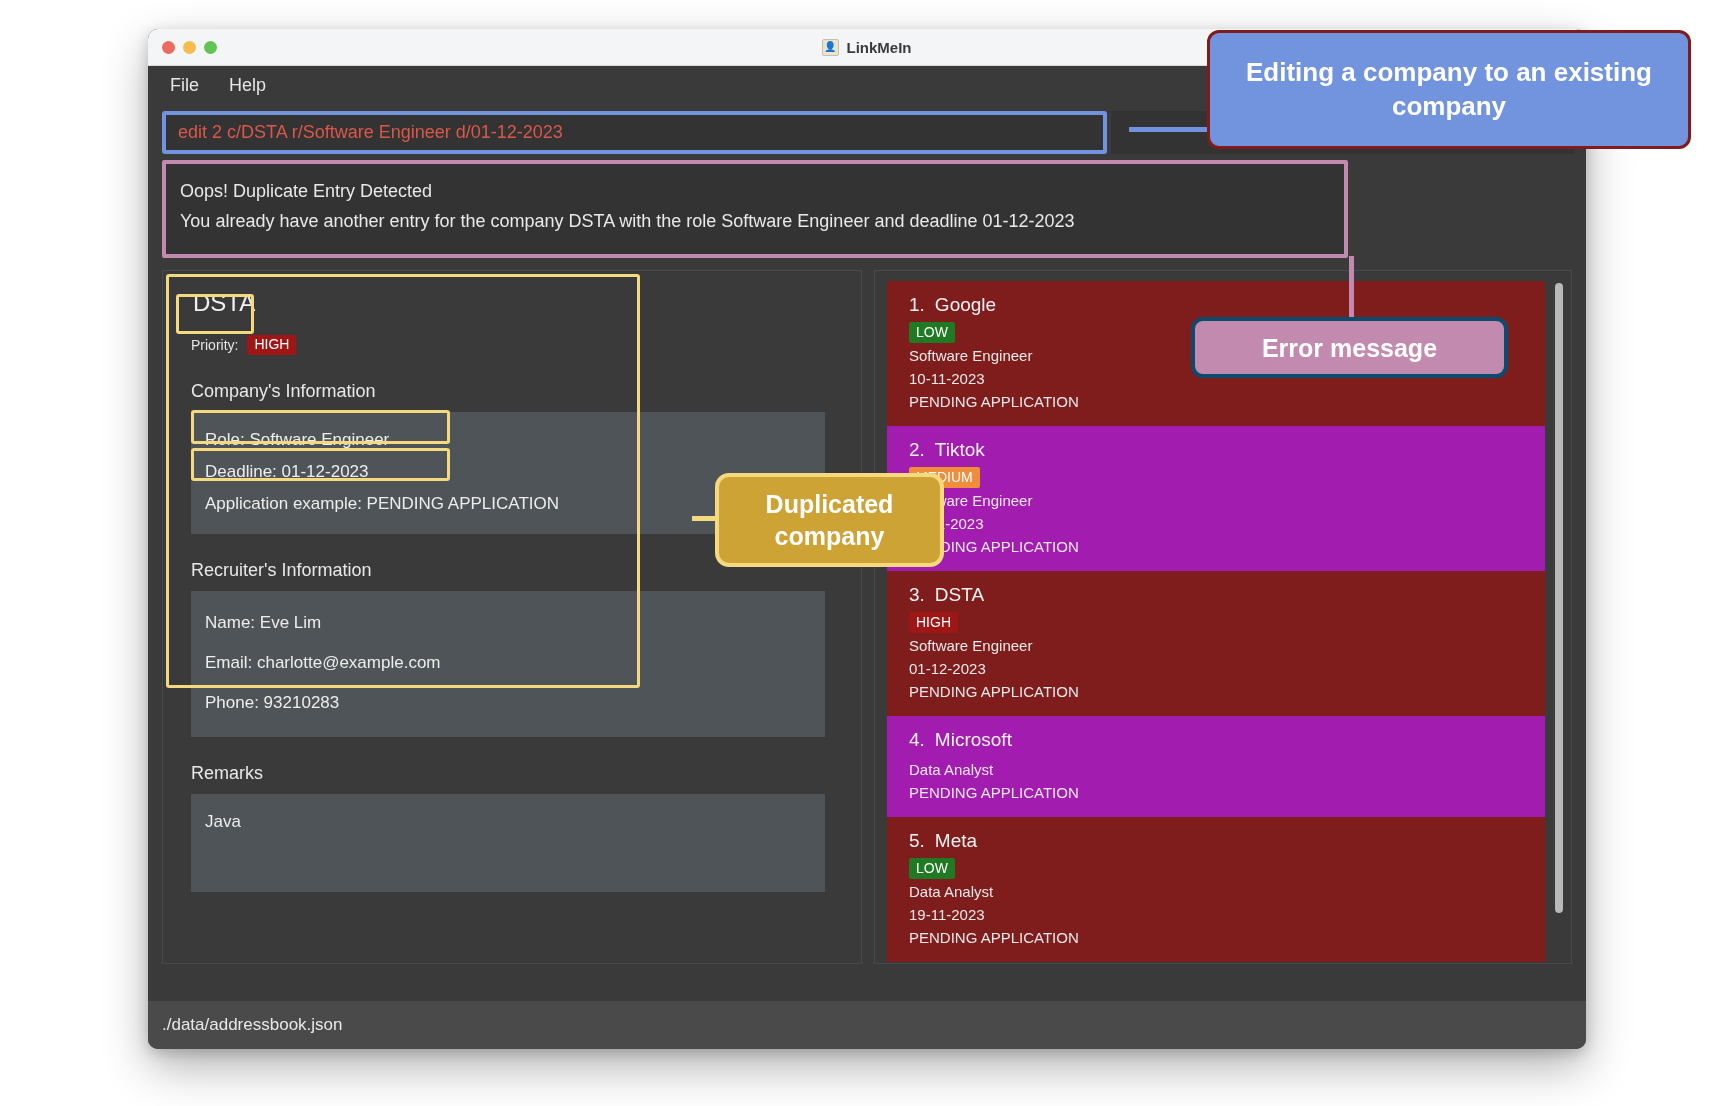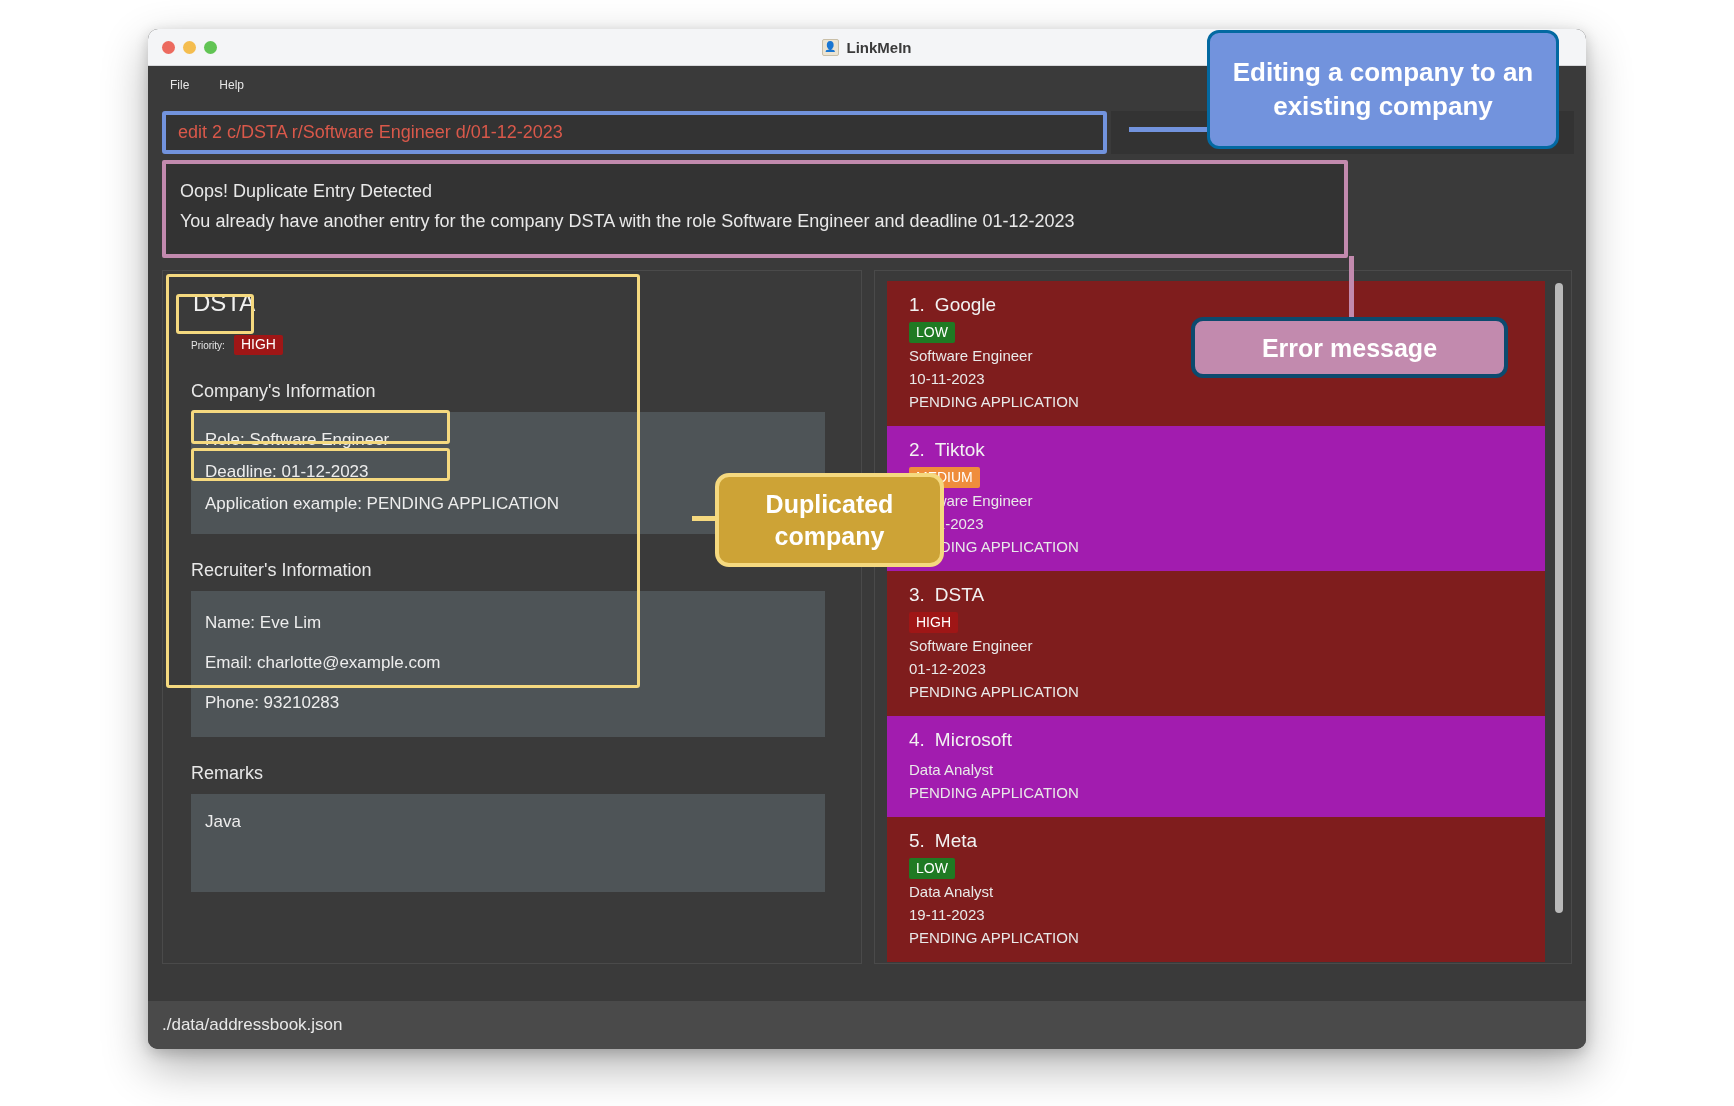--- a/index.html
+++ b/index.html
@@ -55,21 +55,21 @@
   }
 
   
   .menubar {
     height: 38px;
     background: #3a3a3a;
     display: flex; align-items: center;
     padding-left: 22px; gap: 30px;
   }
   .menu-item {
-    font-size: 12px; color: #e6e6e6;
+    font-size: 18px; color: #e6e6e6;
   }
 
   
   .cmdrow {
     height: 56px;
     background: #3a3a3a;
     display: flex; align-items: center;
     padding: 0 12px 0 14px;
     gap: 0;
   }
@@ -142,21 +142,21 @@
   .company-name {
     font-size: 24px; color: #f0f0f0;
     display: inline-block;
     padding: 2px 8px 4px 8px;
     margin-left: 12px;
   }
   .priority-row {
     margin: 14px 0 0 18px;
     display: flex; align-items: center; gap: 9px;
   }
-  .priority-label { font-size: 10px; color: #e4e4e4; }
+  .priority-label { font-size: 14px; color: #e4e4e4; }
   .badge {
     font-size: 14px; color: #ffffff;
     padding: 2px 7px 3px 7px;
     border-radius: 2px;
     line-height: 1.1;
   }
   .badge.high   { background: #9f1616; }
   .badge.medium { background: #ef8d3c; }
   .badge.low    { background: #1f7a23; margin-top: 8px; }
 
@@ -244,23 +244,23 @@
     border-radius: 12px;
     display: flex; align-items: center; justify-content: center;
     text-align: center;
     font-weight: bold;
     color: #ffffff;
     line-height: 1.28;
     box-sizing: border-box;
   }
   .callout.blue {
     left: 1207px; top: 30px;
-    width: 352px; height: 119px;
+    width: 484px; height: 119px;
     background: #7293dd;
-    border: 3px solid #0369a1;
+    border: 3px solid #7f1d1d;
     font-size: 26px;
     padding: 12px 18px;
   }
   .callout.pink {
     left: 1191px; top: 317px;
     width: 317px; height: 61px;
     background: #c28aae;
     border: 4px solid #0c4a6e;
     font-size: 25px;
   }

